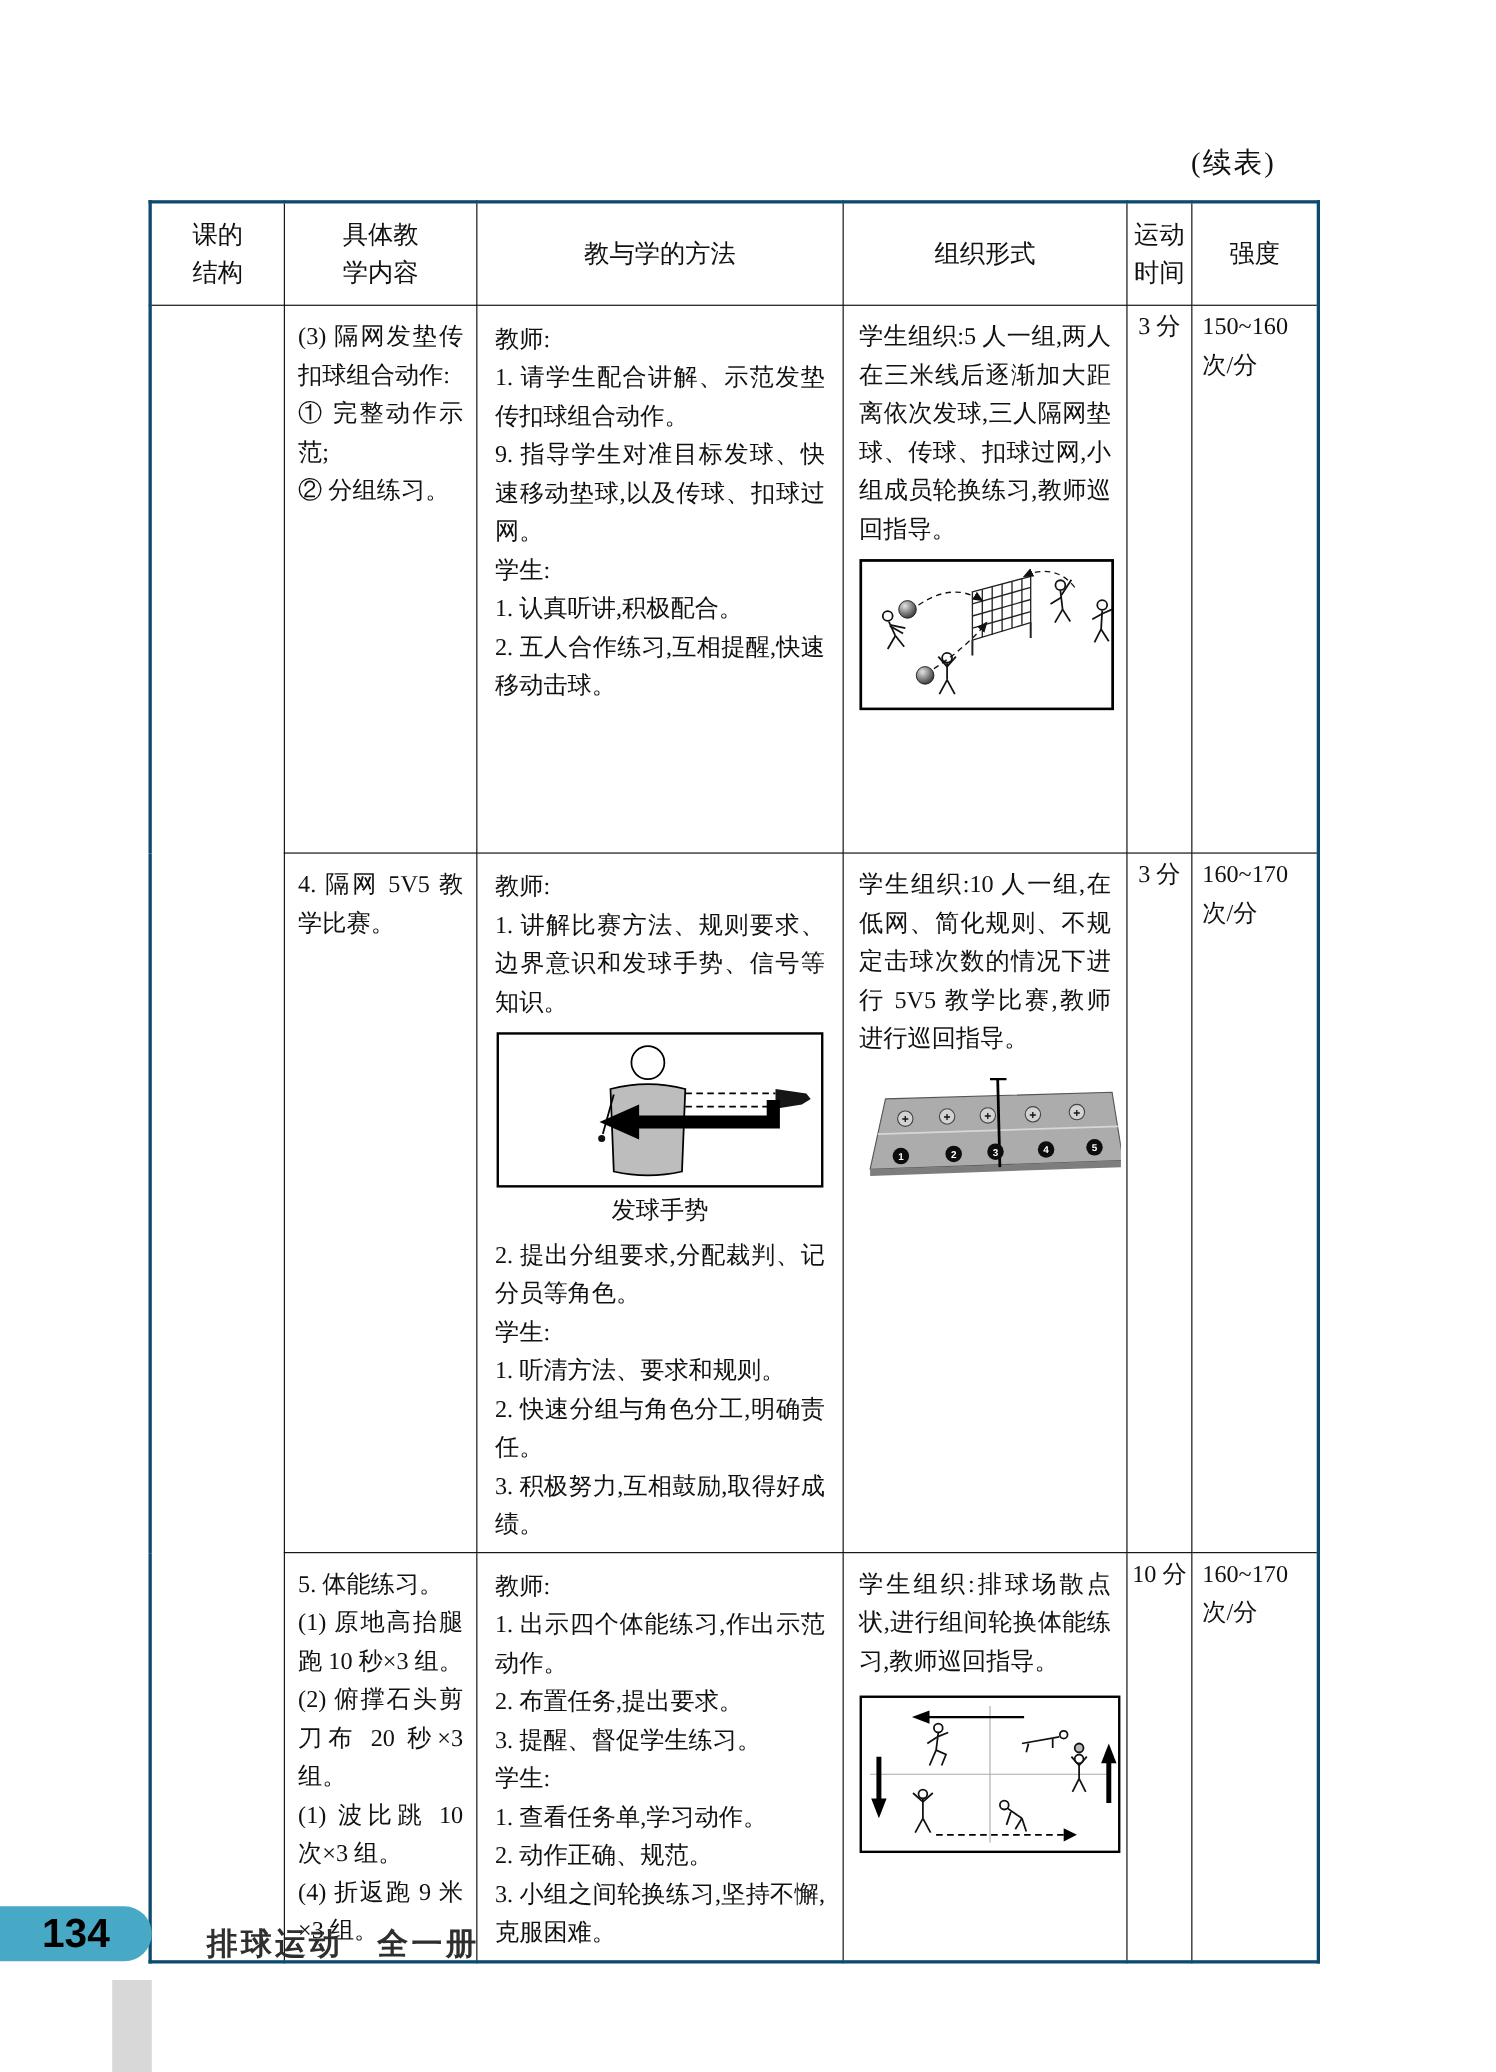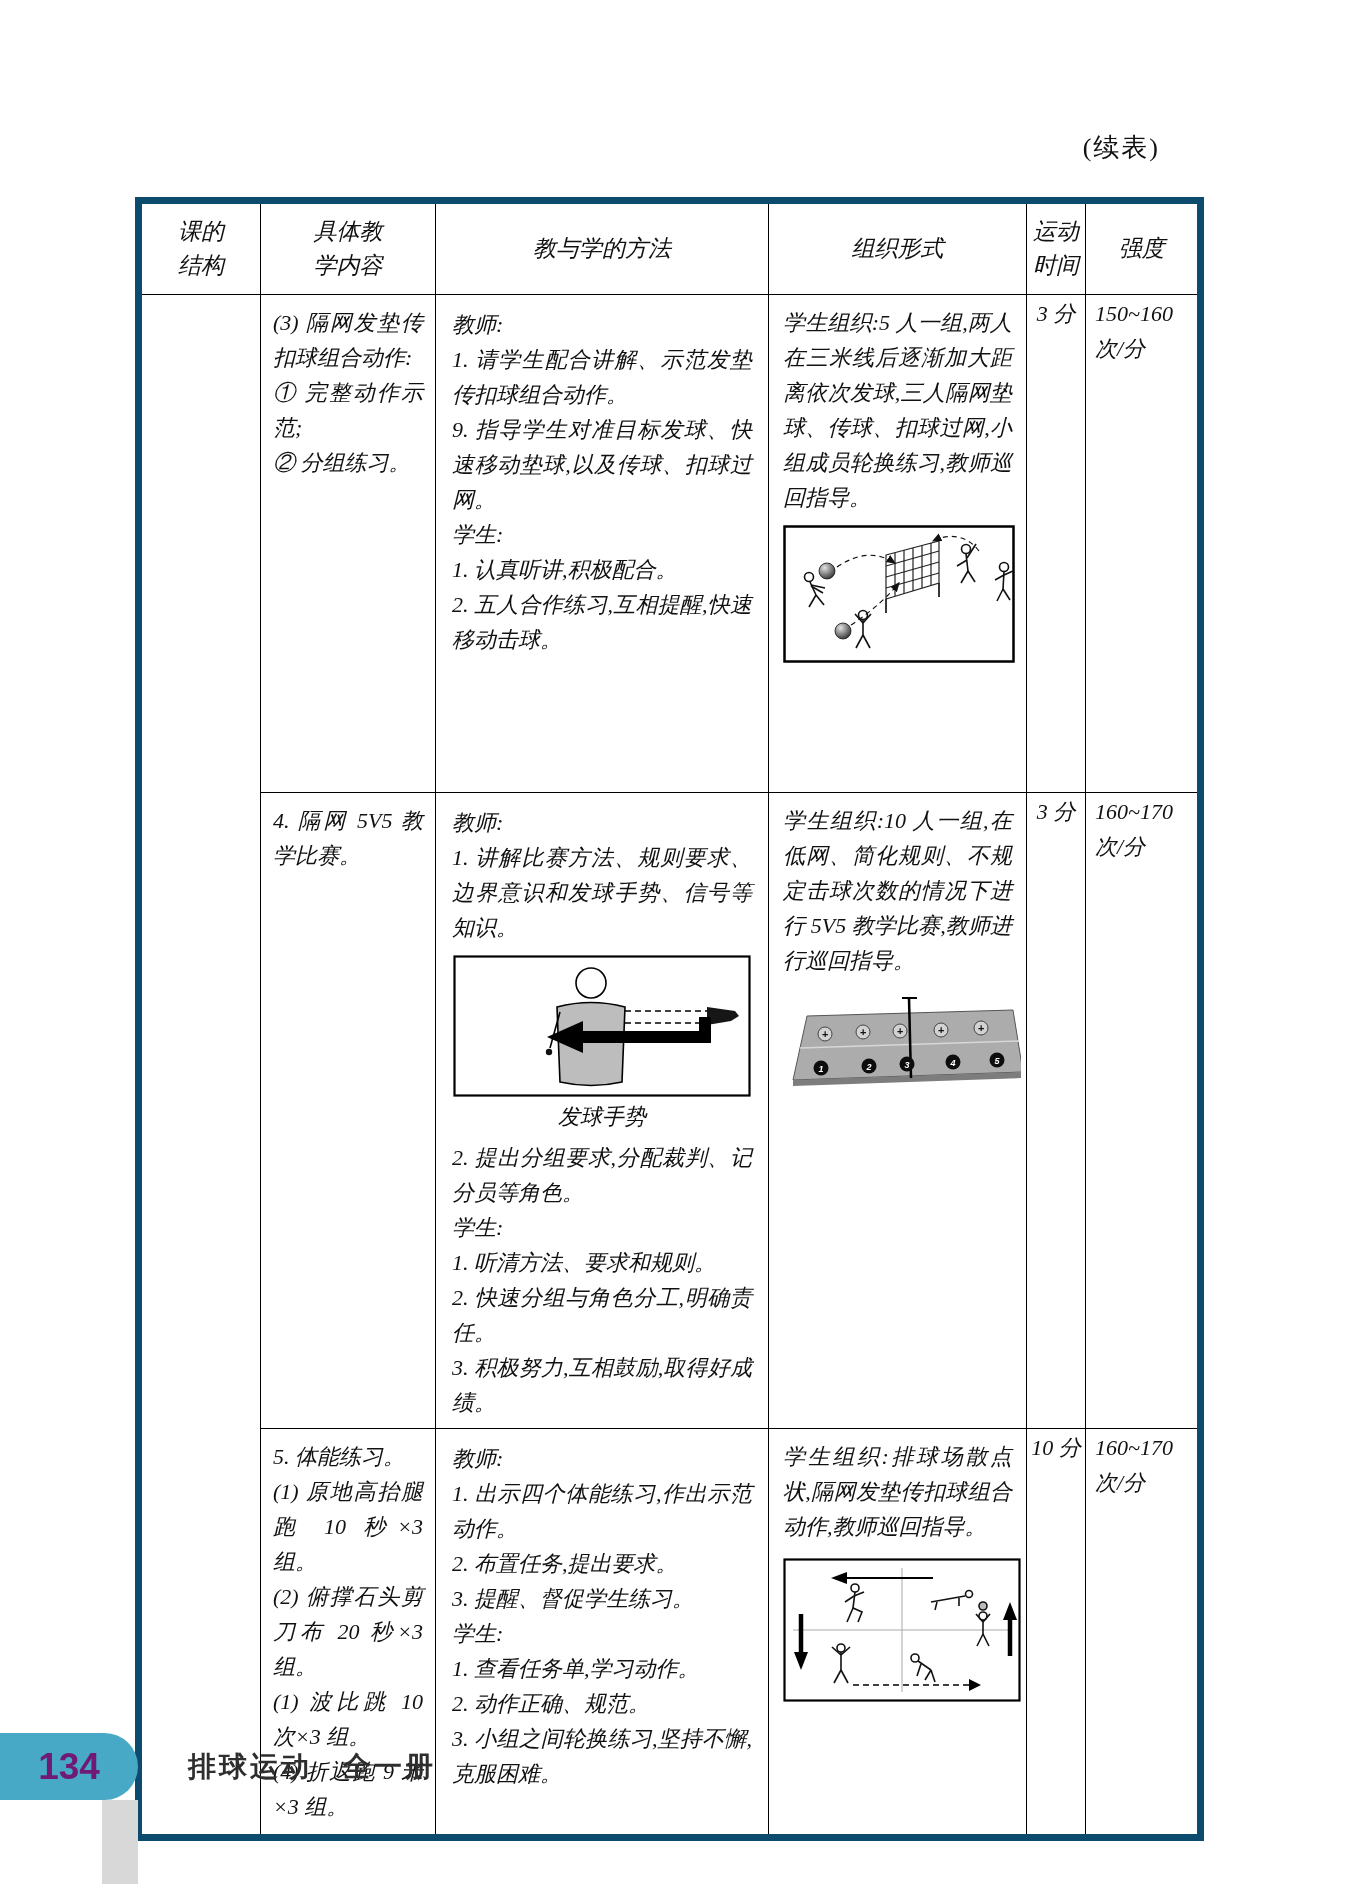--- a/index.html
+++ b/index.html
@@ -5,24 +5,23 @@
   html,body { margin:0; padding:0; background:#ffffff; }
   .page {
     position:relative; width:1360px; height:1884px; background:#ffffff;
     font-family:"Liberation Serif", serif; color:#111; overflow:hidden;
   }
   .continued {
     position:absolute; top:130px; right:200px;
     font-size:26px; letter-spacing:2px; color:#111;text-align:center;
   }
   table.lesson {
-    position:absolute; left:135px; top:197px; width:1062px;
+    position:absolute; left:135px; top:182px; width:1062px;
     border-collapse:collapse; table-layout:fixed;
-    border:7px solid #0c4a6e;
-    font-style:italic;
+    border:3px solid #0c4a6e;
   }
   table.lesson th, table.lesson td {
     border:1.5px solid #000; vertical-align:top;
     font-weight:normal; font-size:22px; line-height:35px; color:#111;
   }
   table.lesson th {
     text-align:center; vertical-align:middle; font-size:23px; line-height:34px;
   }
   th .hline { display:block; }
   td.c-structure { }
@@ -33,24 +32,24 @@
   td.c-int     { vertical-align:middle; padding-left:9px; }
   td.vmid      { vertical-align:middle; }
   .paras p { margin:0; text-align:justify; }
   .caption { text-align:center; margin:2px 0 6px 0; }
   svg.diag { display:block; }
   .diag-center { margin:10px auto 0 auto; }
   .diag-org1 { margin:10px auto 0 auto; }
   .diag-org2 { margin:12px auto 0 auto; }
   .diag-org3 { margin:14px auto 0 auto; }
   .page-badge {
-    position:absolute; left:0; top:1733px; width:138px; height:67px;
+    position:absolute; left:0; top:1733px; width:138px; height:50px;
     border-radius:0 34px 34px 0;
     display:flex; align-items:center; justify-content:center;
-    color:#701a75; font-family:"Liberation Sans", sans-serif;
+    color:#000000; font-family:"Liberation Sans", sans-serif;
     font-weight:bold; font-size:37px;
   }
   .footer-strip {
     position:absolute; left:102px; top:1800px; width:36px; height:84px;
   }
   .book-title {
     position:absolute; left:188px; top:1748px;
     font-family:"Liberation Sans", sans-serif; font-weight:bold;
     font-size:28px; color:#2e2e2e; letter-spacing:3px;
   }
@@ -294,21 +293,21 @@
               <p>2. 布置任务,提出要求。</p>
               <p>3. 提醒、督促学生练习。</p>
               <p>学生:</p>
               <p>1. 查看任务单,学习动作。</p>
               <p>2. 动作正确、规范。</p>
               <p>3. 小组之间轮换练习,坚持不懈,克服困难。</p>
             </div>
       </td>
       <td class="c-org vmid">
         <div class="paras">
-              <p>学生组织:排球场散点状,隔网发垫传扣球组合动作,教师巡回指导。</p>
+              <p>学生组织:排球场散点状,进行组间轮换体能练习,教师巡回指导。</p>
             </div>
         <svg class="diag diag-org3" width="238" height="144" viewBox="0 0 238 144">
           <rect x="1.5" y="1.5" width="235" height="141" fill="#fff" stroke="#000" stroke-width="2.2"></rect>
           <path d="M119 10 L119 134" stroke="#aaa" stroke-width="1"></path>
           <path d="M10 72 L228 72" stroke="#aaa" stroke-width="1"></path>
           <g>
             <path d="M150 20 L62 20" stroke="#000" stroke-width="2" fill="none"></path>
             <polygon points="64,14 64,26 48,20" fill="#000"></polygon>
             <path d="M18 56 L18 96" stroke="#000" stroke-width="4.5" fill="none"></path>
             <polygon points="11,94 25,94 18,112" fill="#000"></polygon>

